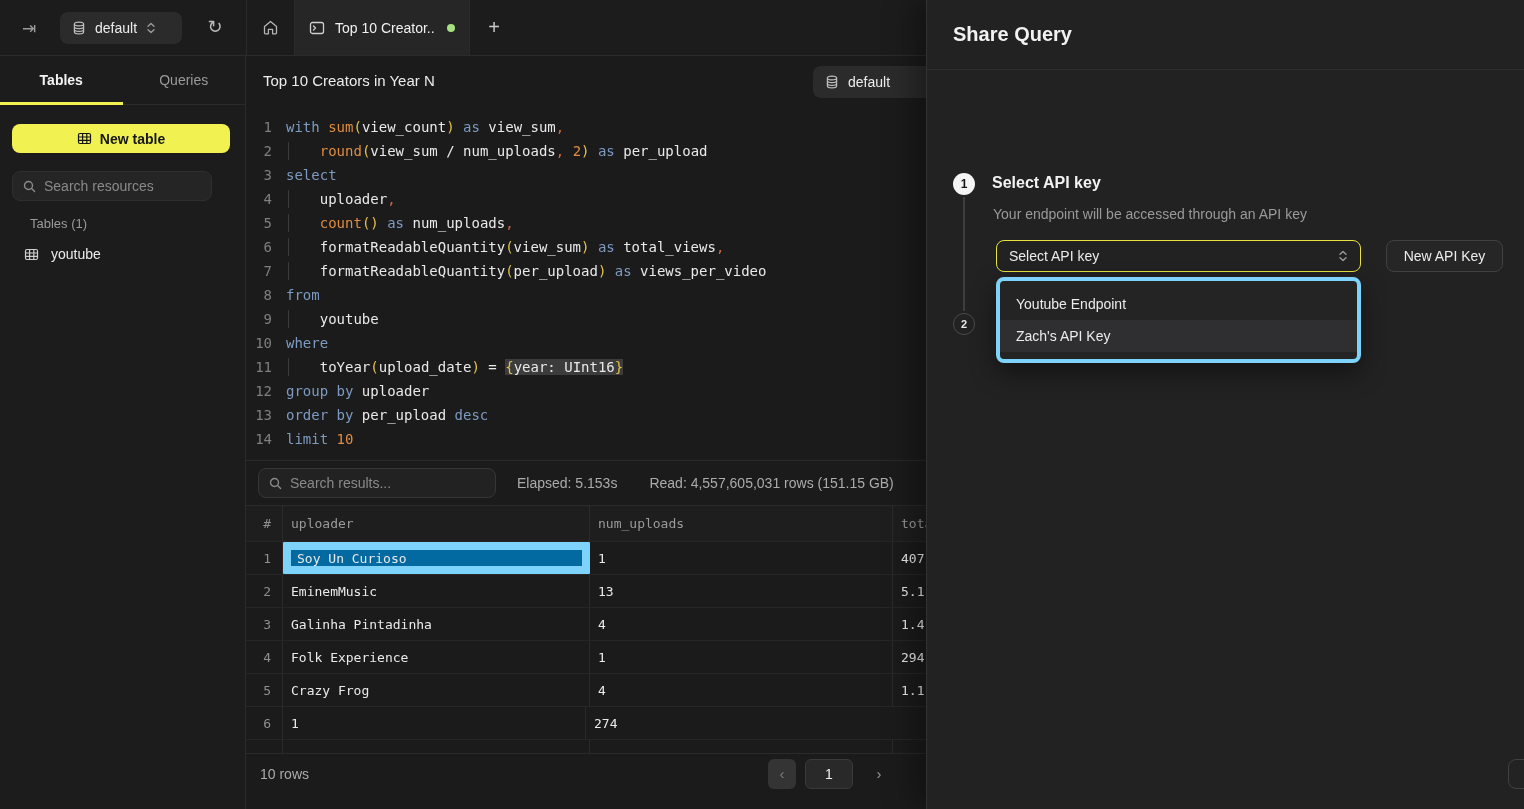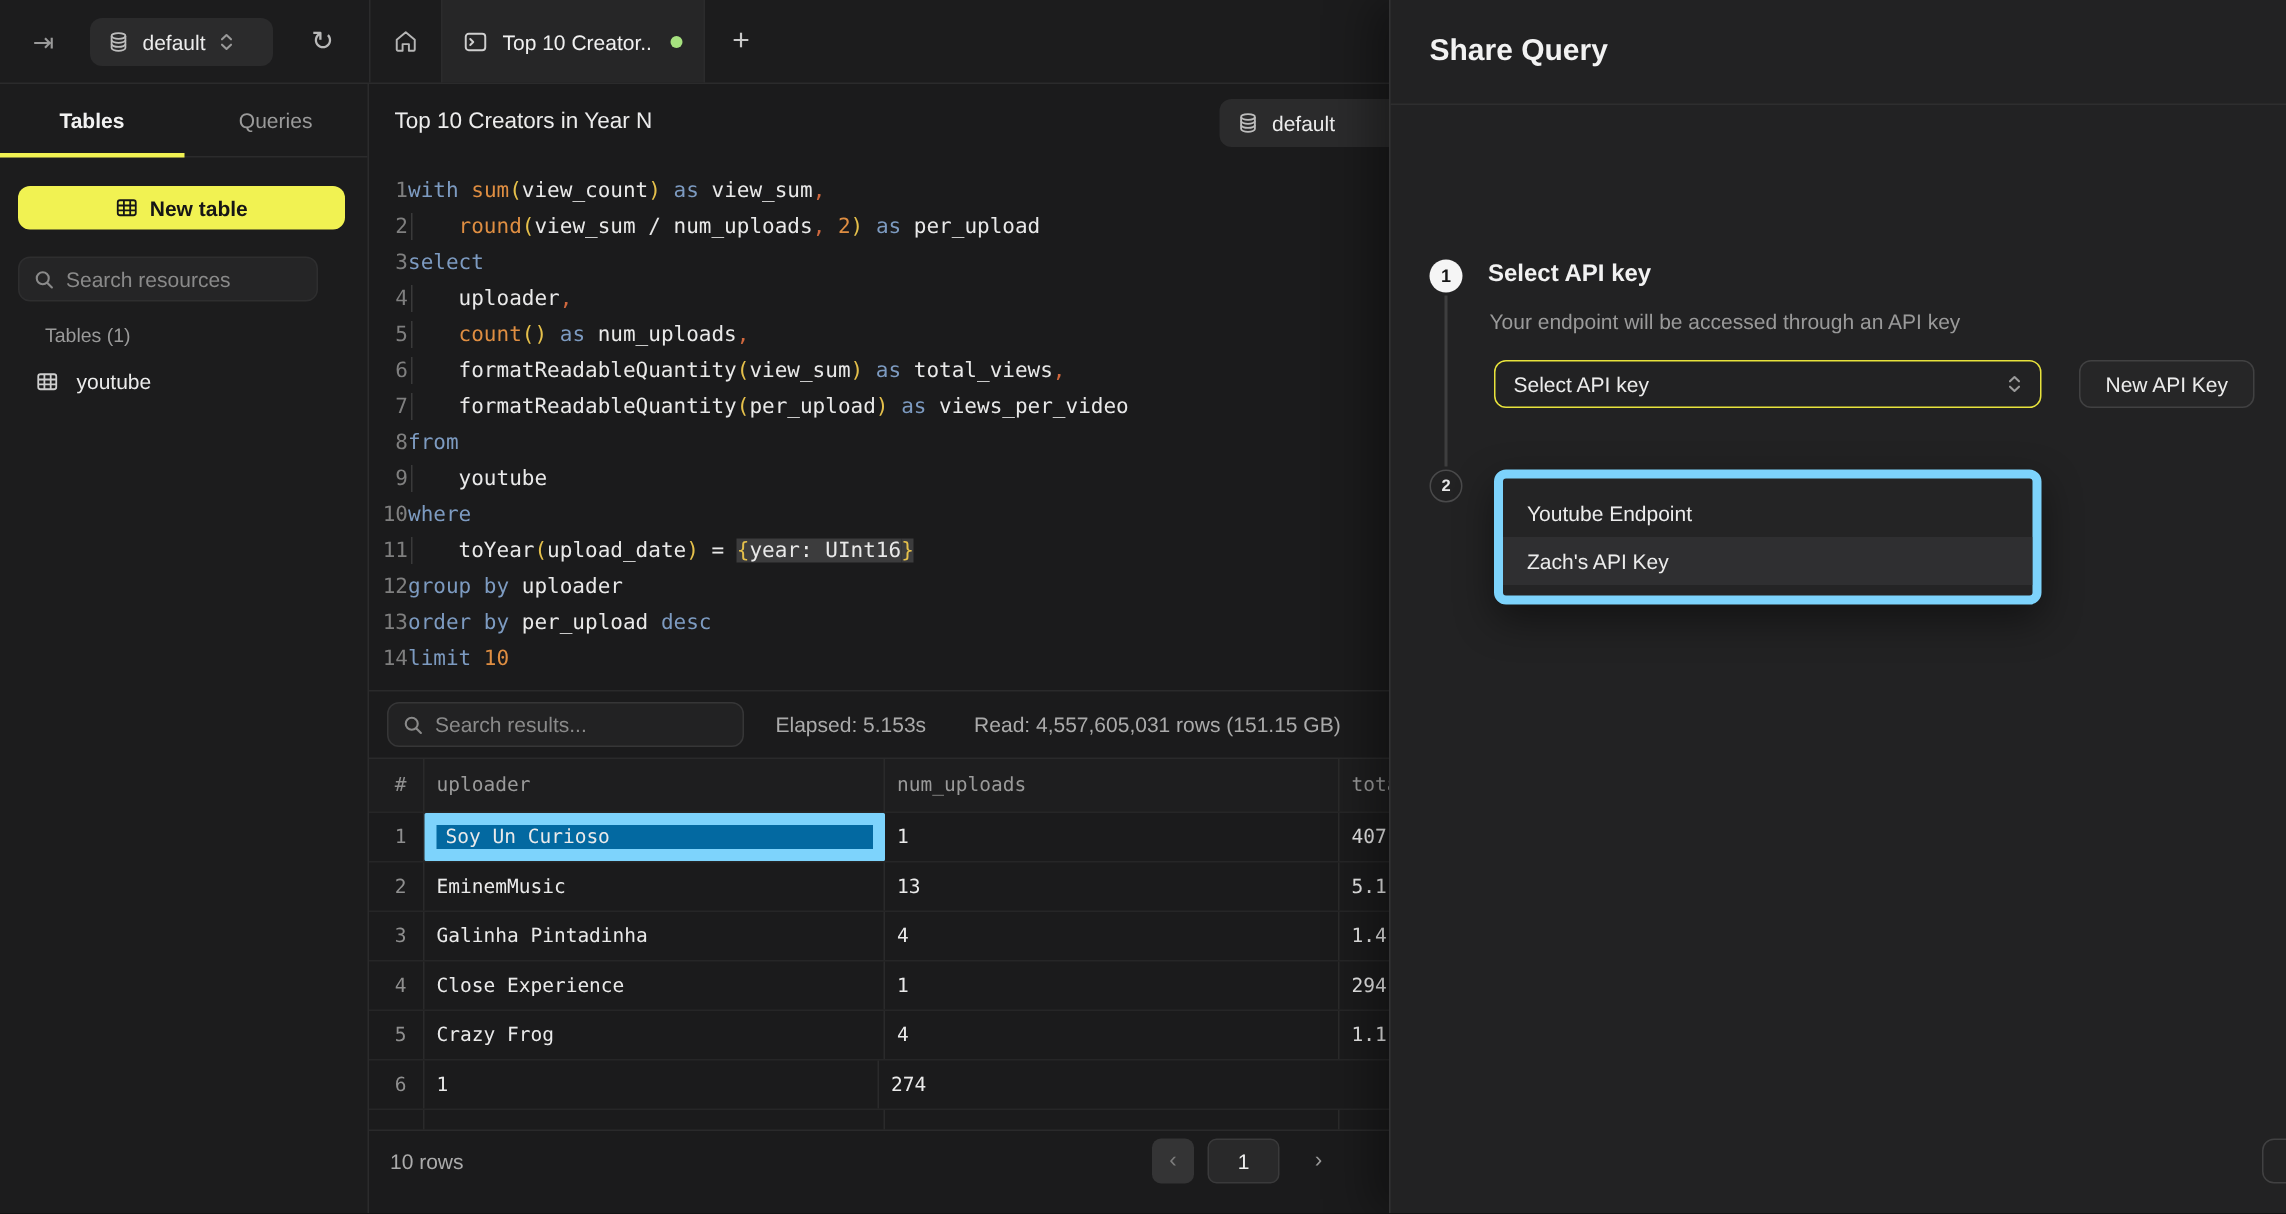--- a/index.html
+++ b/index.html
@@ -38,21 +38,21 @@
   
   .main { position:absolute; left:246px; top:56px; width:680px; height:753px; background:#1b1b1c; }
   .query-title-row { position:relative; height:49px; display:flex; align-items:center; padding-left:17px; }
   .query-title { font-size:15px; font-weight:500; color:#ececec; }
   .query-db-pill { position:absolute; left:567px; top:10px; height:32px; min-width:150px; background:#2b2b2c; border-radius:8px; display:flex; align-items:center; gap:9px; padding:0 12px; cursor:pointer; }
   .query-db-pill .label { font-size:14px; font-weight:500; color:#ececec; }
 
   .editor { position:relative; height:355px; padding-top:10px; font-family:"DejaVu Sans Mono", monospace; font-size:14px; cursor:text; }
   .code-line { position:relative; display:flex; height:24px; line-height:24px; }
   .gutter-num { width:26px; text-align:right; color:#7f7f7f; flex:0 0 auto; }
-  .code-text { white-space:pre; position:relative; }
+  .code-text { margin-left:14px; white-space:pre; position:relative; }
   .indent-guide { position:absolute; left:2px; top:3px; bottom:3px; width:1px; background:#3a3a3a; }
   .tok.kw { color:#7d9bc1; }
   .tok.fn { color:#df8e42; }
   .tok.par { color:#e5c04b; }
   .tok.pun { color:#d0683e; }
   .tok.num { color:#df8e42; }
   .tok.id { color:#e9e9e9; }
   .tok.hl { background:#3c3c3d; }
 
   .results-toolbar { position:relative; height:45px; border-top:1px solid #2a2a2b; display:flex; align-items:center; }
@@ -97,21 +97,21 @@
 
   .step-circle { position:absolute; width:22px; height:22px; border-radius:50%; display:flex; align-items:center; justify-content:center; font-size:12px; font-weight:700; }
   .step-1-circle { left:26px; top:173px; background:#f5f5f5; color:#161616; }
   .step-2-circle { left:26px; top:313px; background:transparent; border:1.5px solid #4a4a4b; color:#e8e8e8; font-size:11px; }
   .step-connector { position:absolute; left:36px; top:197px; width:2px; height:114px; background:#3e3e3f; }
   .step1-title { position:absolute; left:65px; top:174px; font-size:16px; font-weight:700; color:#f2f2f2; }
   .step1-desc { position:absolute; left:66px; top:206px; font-size:14px; color:#9a9a9a; }
   .api-select { position:absolute; left:69px; top:240px; width:365px; height:32px; border:1px solid #e8e33c; border-radius:8px; background:#222223; display:flex; align-items:center; padding:0 12px; cursor:pointer; }
   .api-select .value { flex:1; font-size:14px; color:#ececec; }
   .new-key-btn { position:absolute; left:459px; top:240px; width:117px; height:32px; border:1px solid #414142; border-radius:8px; background:#262627; display:flex; align-items:center; justify-content:center; font-size:14px; color:#ececec; cursor:pointer; }
-  .dropdown { position:absolute; left:69px; top:277px; width:365px; background:#242425; border:6px solid #7dd3fc; border-radius:8px; box-shadow:0 10px 26px rgba(0,0,0,.45); padding:7px 0; overflow:hidden;margin-top:36px; }
+  .dropdown { position:absolute; left:69px; top:277px; width:365px; background:#242425; border:4px solid #7dd3fc; border-radius:8px; box-shadow:0 10px 26px rgba(0,0,0,.45); padding:7px 0; overflow:hidden; }
   .dd-item { height:32px; display:flex; align-items:center; padding:0 16px; font-size:14px; color:#ececec; cursor:pointer; }
   .dd-item.highlighted { background:#2f2f31; }
   .panel-close-btn { position:absolute; right:37px; bottom:20px; height:30px; padding:0 17px; border:1px solid #414142; border-radius:8px; background:#232324; display:flex; align-items:center; font-size:10px; color:#ececec; cursor:pointer; }
 </style>
 </head>
 <body>
 
 <div id="app">
 
   <div class="topbar">
@@ -309,21 +309,21 @@
             <div class="td c-tot">5.1</div>
           </div>
           <div class="tr">
             <div class="td c-idx">3</div>
             <div class="td c-upl">Galinha Pintadinha</div>
             <div class="td c-num">4</div>
             <div class="td c-tot">1.4</div>
           </div>
           <div class="tr">
             <div class="td c-idx">4</div>
-            <div class="td c-upl">Close Experience</div>
+            <div class="td c-upl">Folk Experience</div>
             <div class="td c-num">1</div>
             <div class="td c-tot">294</div>
           </div>
           <div class="tr">
             <div class="td c-idx">5</div>
             <div class="td c-upl">Crazy Frog</div>
             <div class="td c-num">4</div>
             <div class="td c-tot">1.1</div>
           </div>
           <div class="tr">

